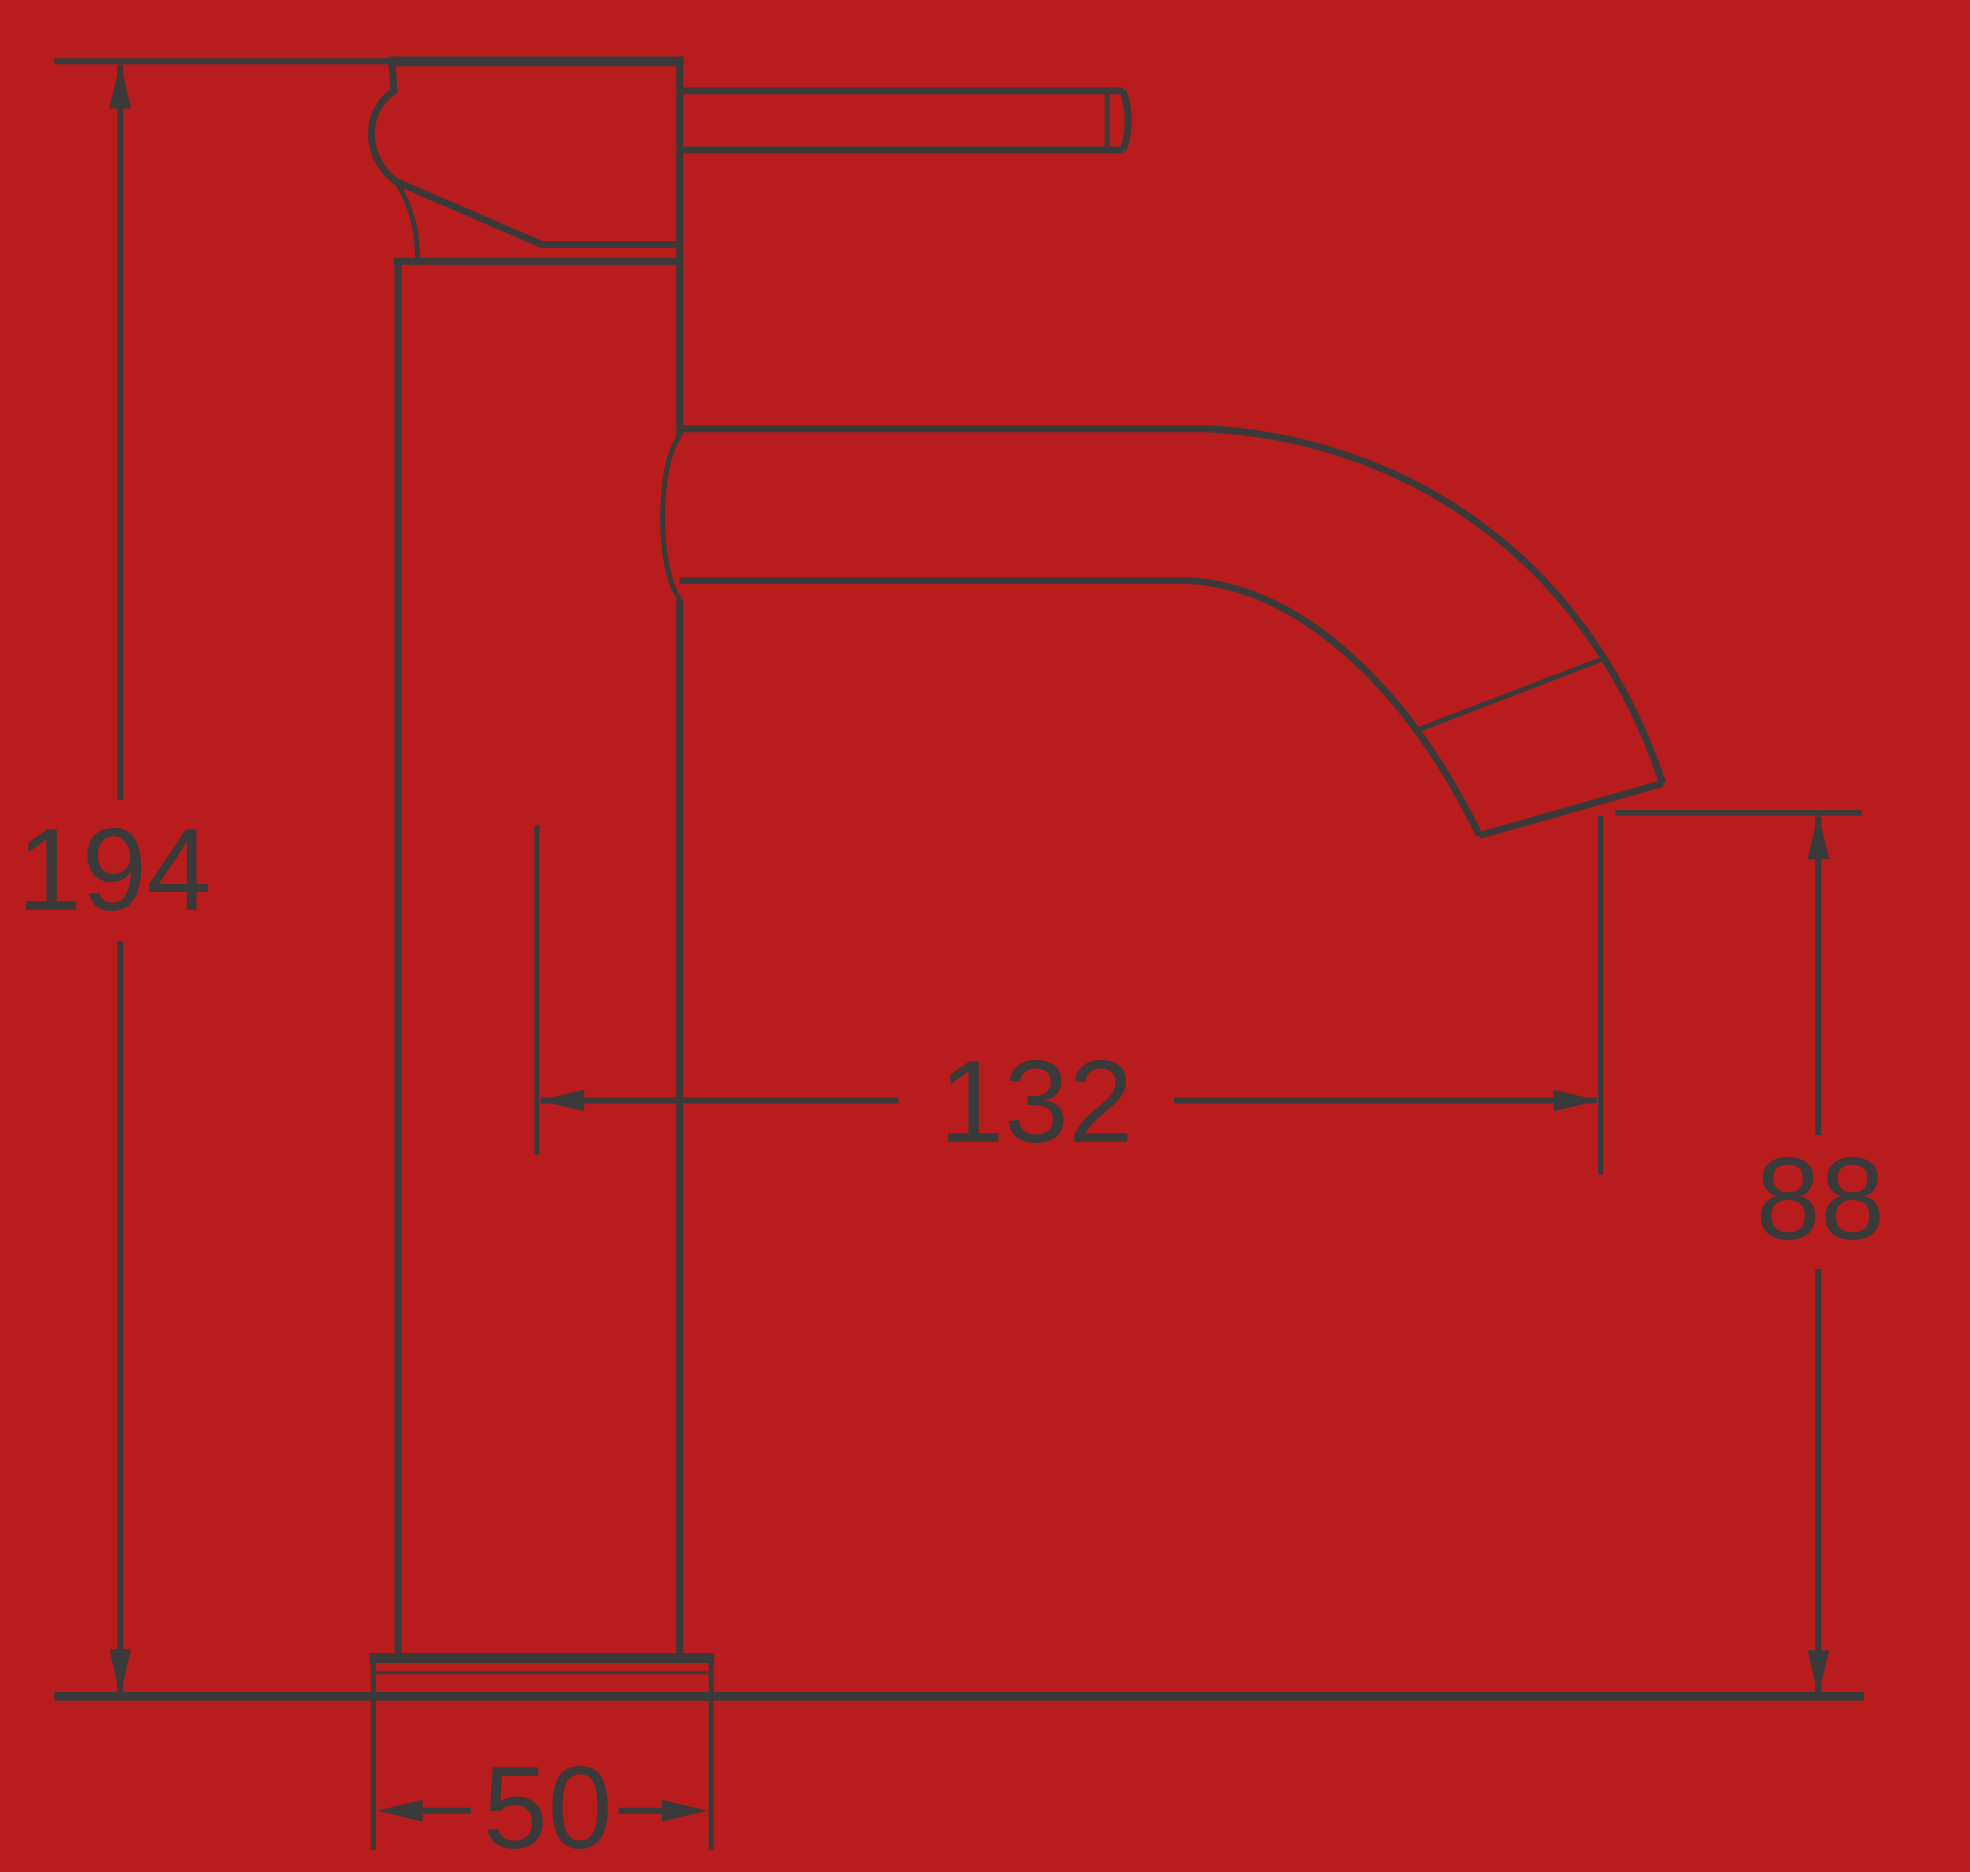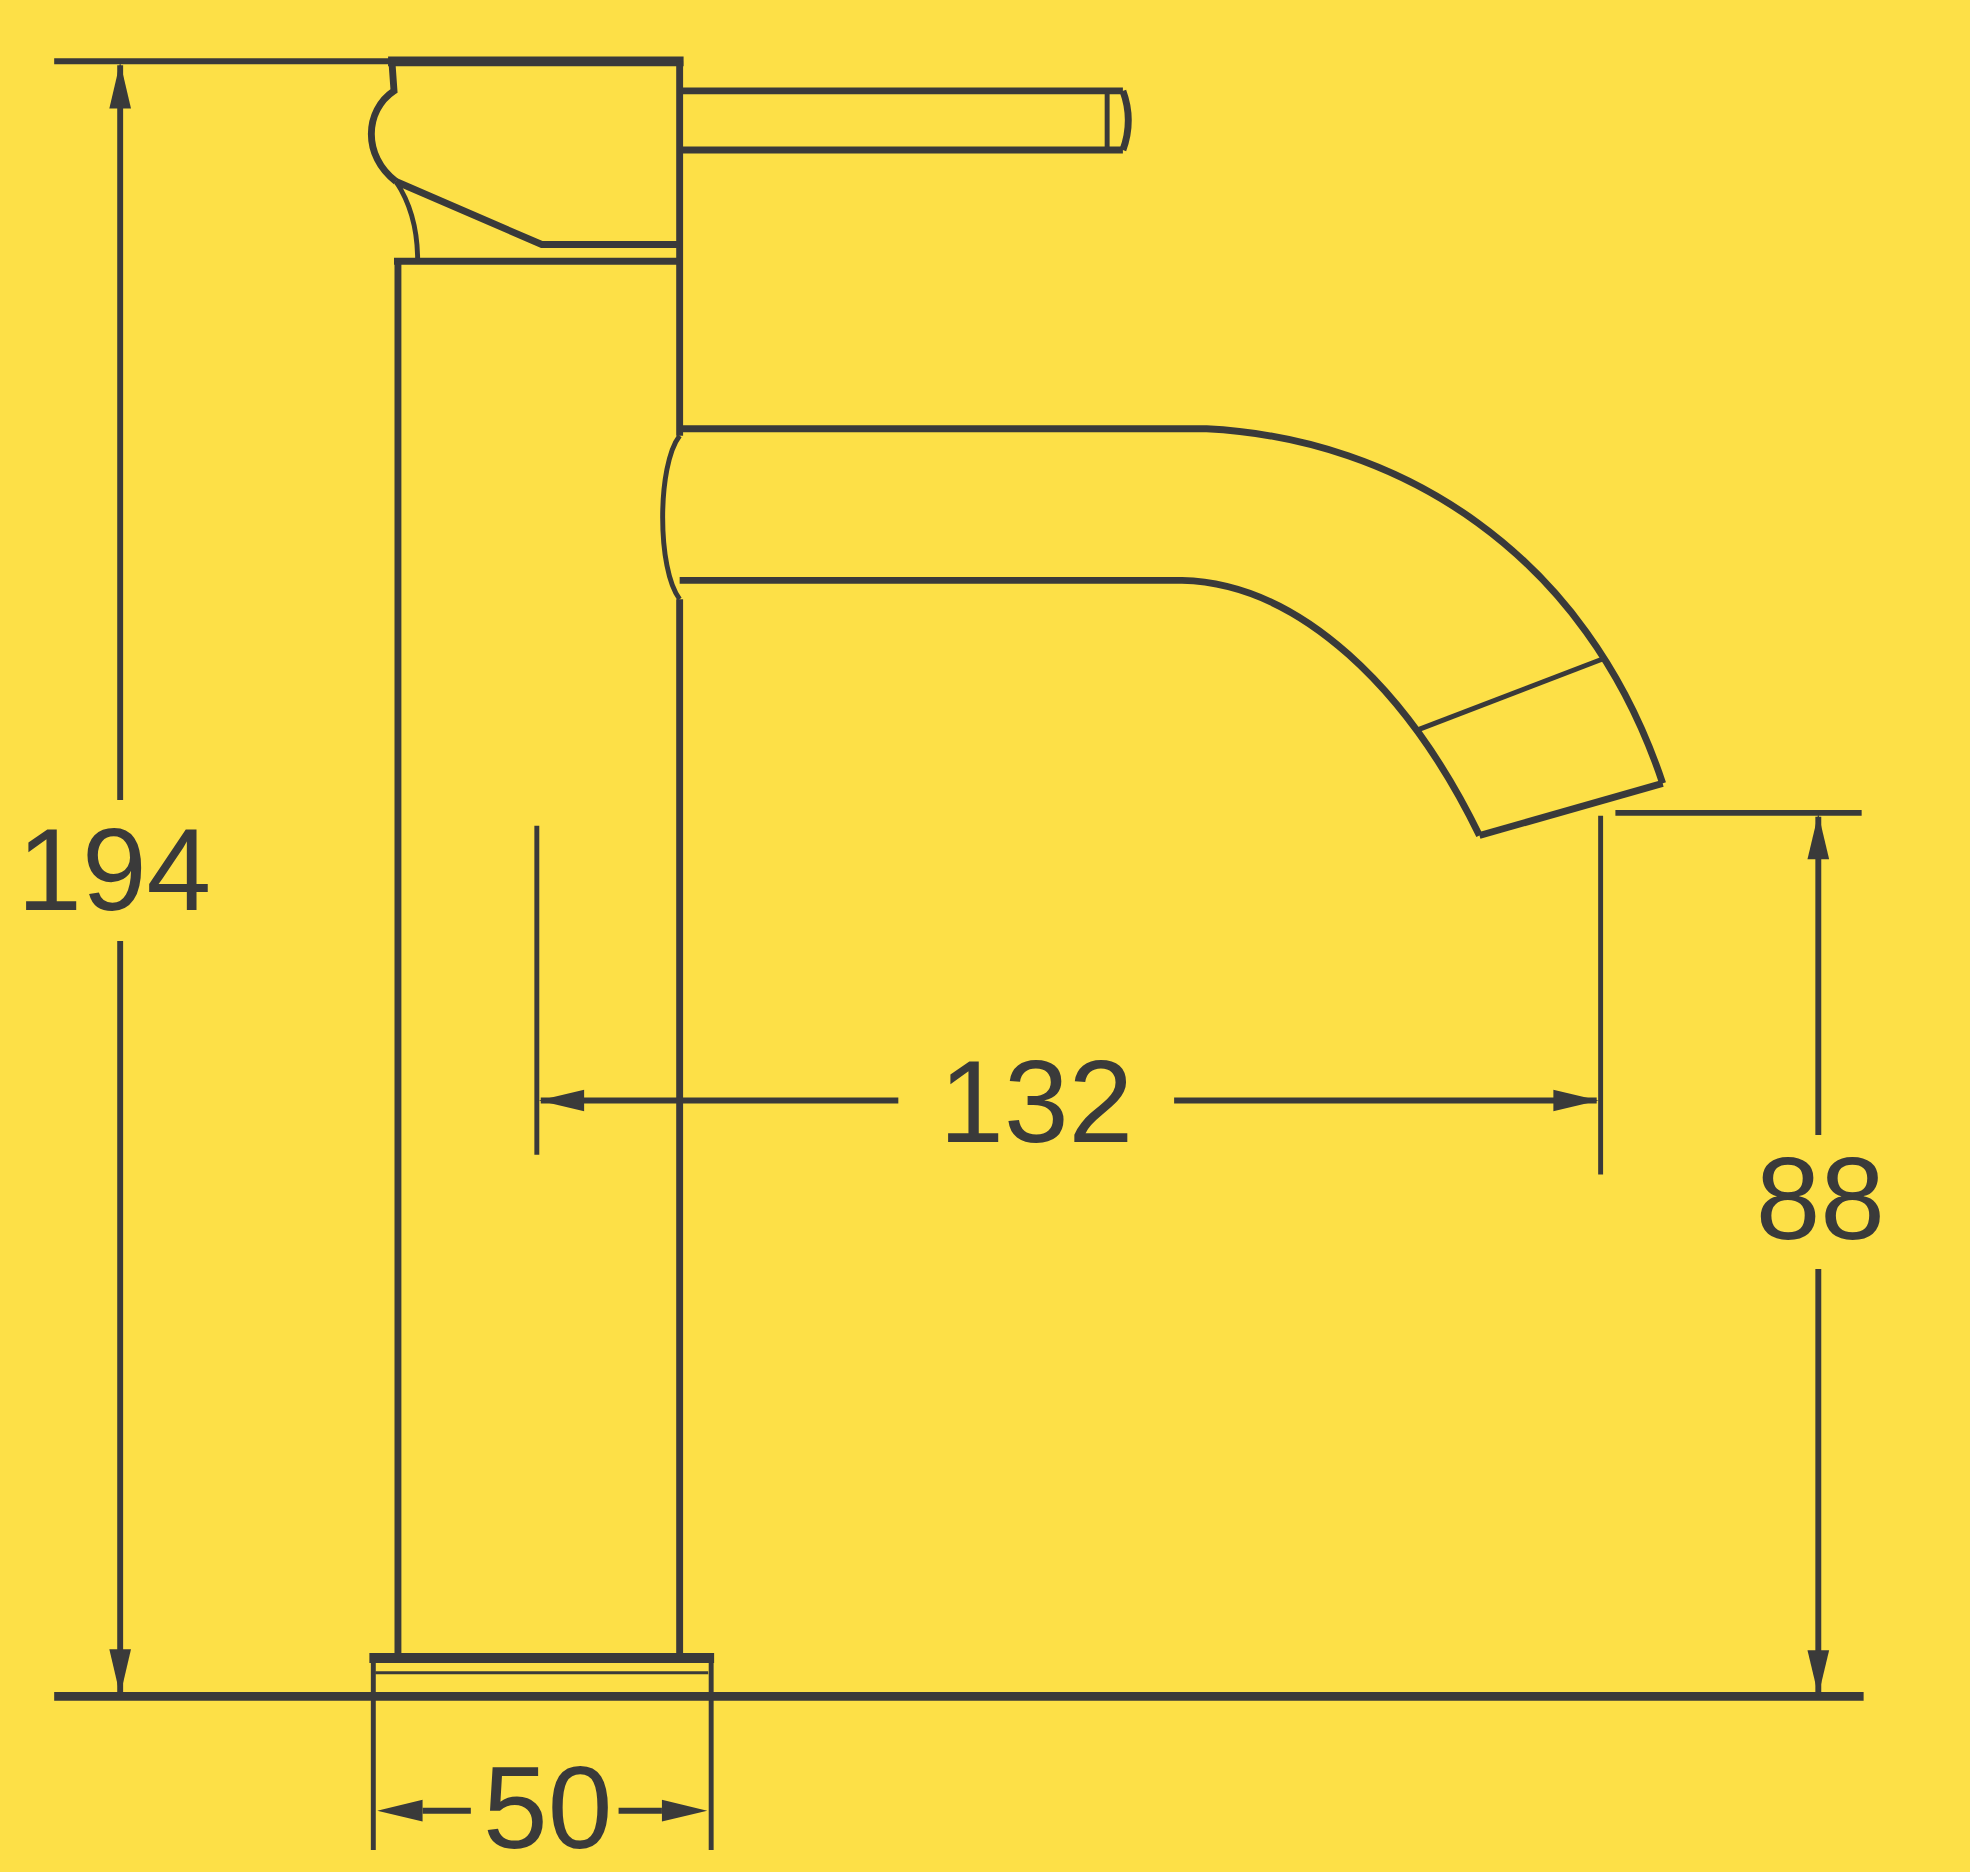--- a/index.html
+++ b/index.html
@@ -9,21 +9,21 @@
   }
   body {
     width: 1970px;
     height: 1873px;
     position: relative;
     font-family: "Liberation Sans", sans-serif;
   }
   #drawing-stage {
     position: absolute;
     inset: 0;
-    background: #fde047;
+    background: #b91c1c;
   }
   svg { display: block; }
   .outline {
     fill: none;
     stroke: #3a3a3a;
     stroke-width: 7;
     stroke-linecap: butt;
     stroke-linejoin: miter;
   }
   .outline-thick { stroke-width: 10; }

